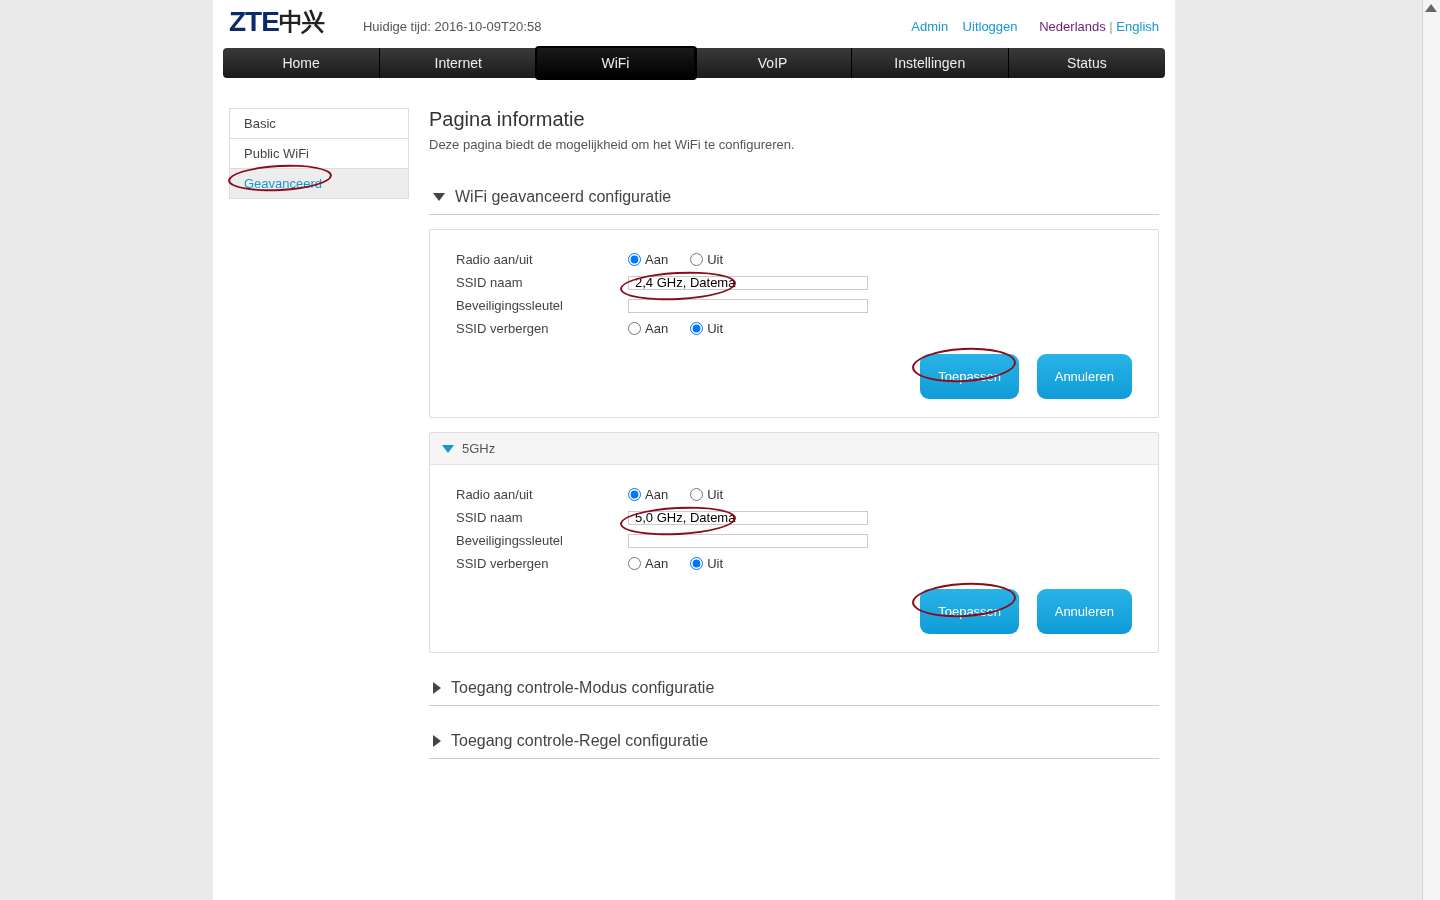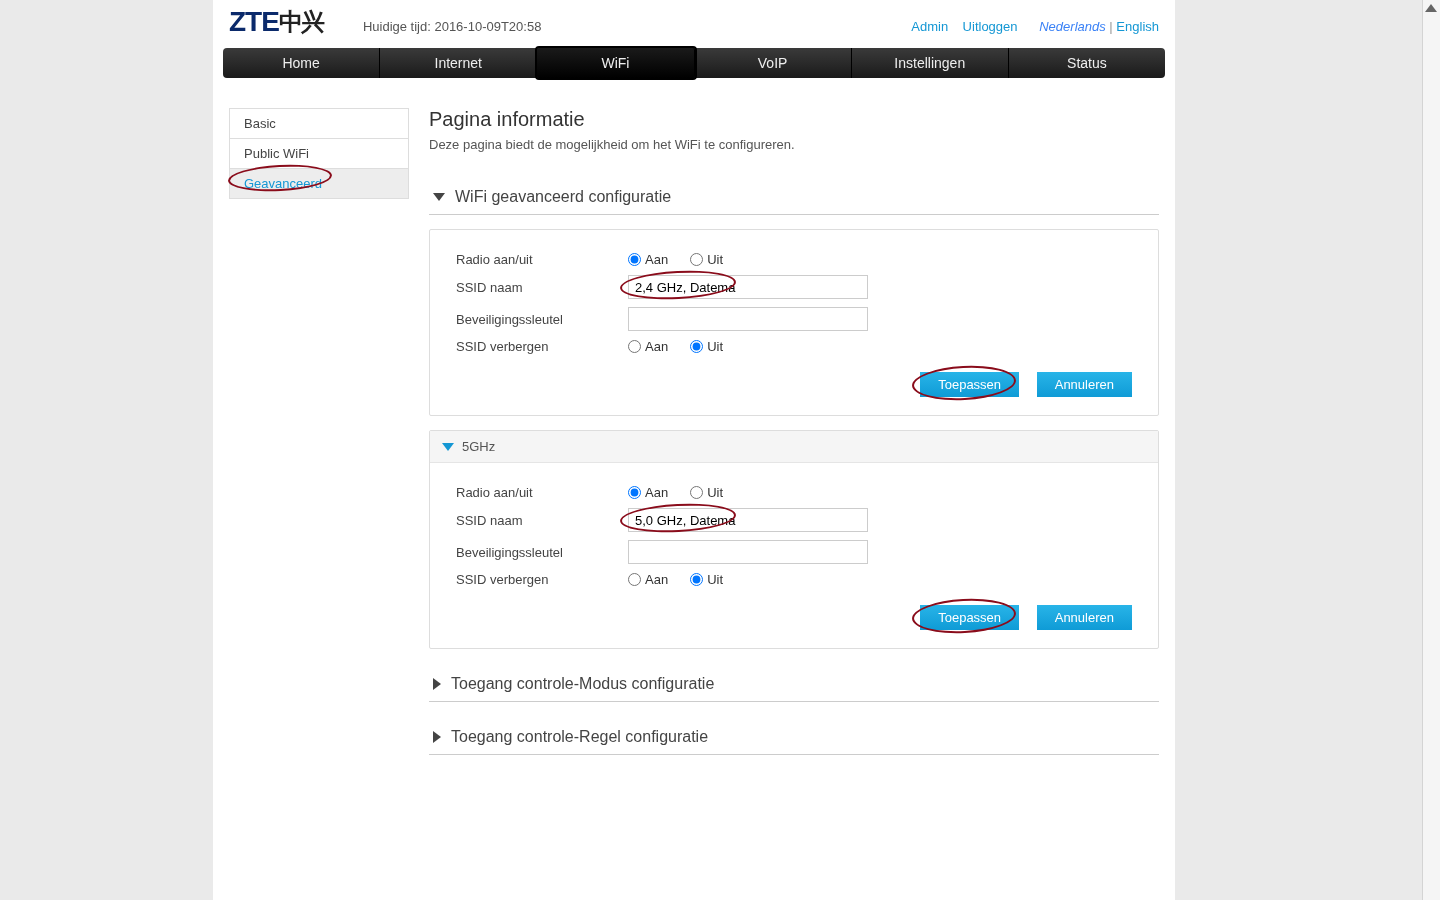--- a/index.html
+++ b/index.html
@@ -35,21 +35,21 @@
     letter-spacing: -1px;
     line-height: 1;
     display:flex;
     align-items:center;
   }
   .logo .cn { font-size:24px; color:#222; font-weight:700; letter-spacing:-2px;}
   .timestamp { color:#555; font-size:13px; padding-bottom:2px;}
   .header-right { font-size:13px; padding-bottom:2px;}
   .header-right a { color:#1497d4; text-decoration:none; cursor:pointer;}
   .header-right .sep { color:#999;}
-  .header-right .muted { color:#3b82f6;font-style:italic;}
+  .header-right .muted { color:#701a75;}
   .nav {
     height: 30px;
     background: linear-gradient(#3a3a3a,#1a1a1a);
     border-radius: 4px;
     display:flex;
     margin-top:8px;
   }
   .nav-item {
     flex:1;
     text-align:center;
@@ -129,34 +129,34 @@
     border-top:8px solid #1497d4;
     border-left:6px solid transparent;
     border-right:6px solid transparent;
   }
   .panel-body { padding:14px 26px 18px 26px; position:relative;}
   .field-row { display:flex; align-items:center; margin:8px 0;}
   .field-label { width:172px; color:#444;}
   .field-ctrl { flex:1; display:flex; align-items:center; gap:2px;}
   .radio-group label { display:inline-flex; align-items:center; gap:4px; margin-right:20px; font-size:13px; color:#333;}
   input[type="text"] {
-    width:240px; height:24px;
+    width:240px; height:14px;
     border:1px solid #ccc;
     padding:2px 6px;
     font-size:13px;
   }
   .button-row { text-align:right; margin-top:18px; }
   .btn {
     display:inline-block;
     min-width:88px;
-    padding:5px 18px;
+    padding:15px 18px;
     background: linear-gradient(#28b4e8,#0f9bd6);
     color:#fff;
     border:none;
-    border-radius:0;
+    border-radius:9px;
     font-size:13px;
     cursor:pointer;
     margin-left:14px;
     position:relative;
   }
   
   .highlight {
     position:absolute;
     border:2px solid #8a0c1b;
     border-radius:50%;

